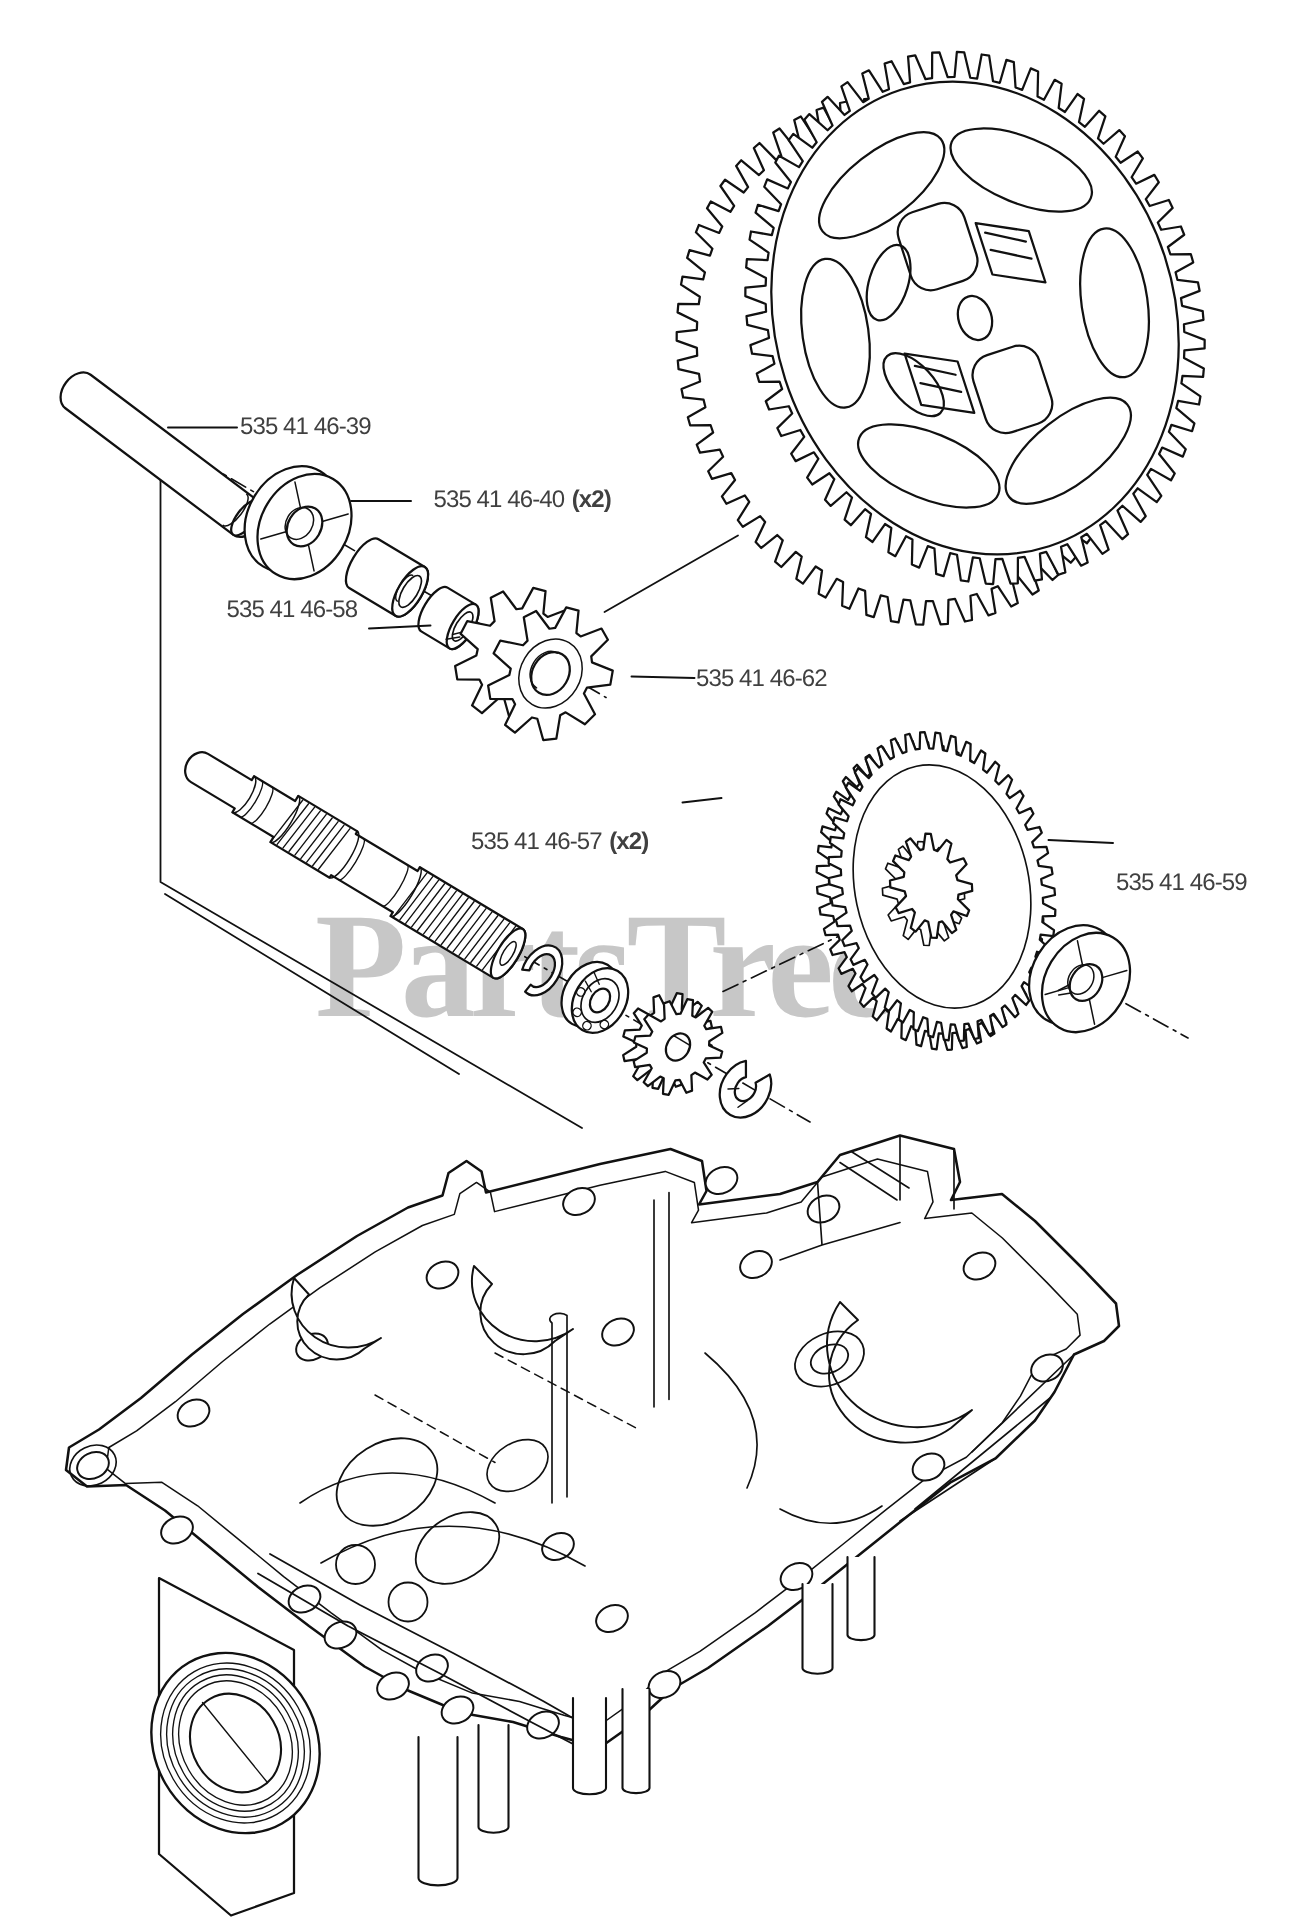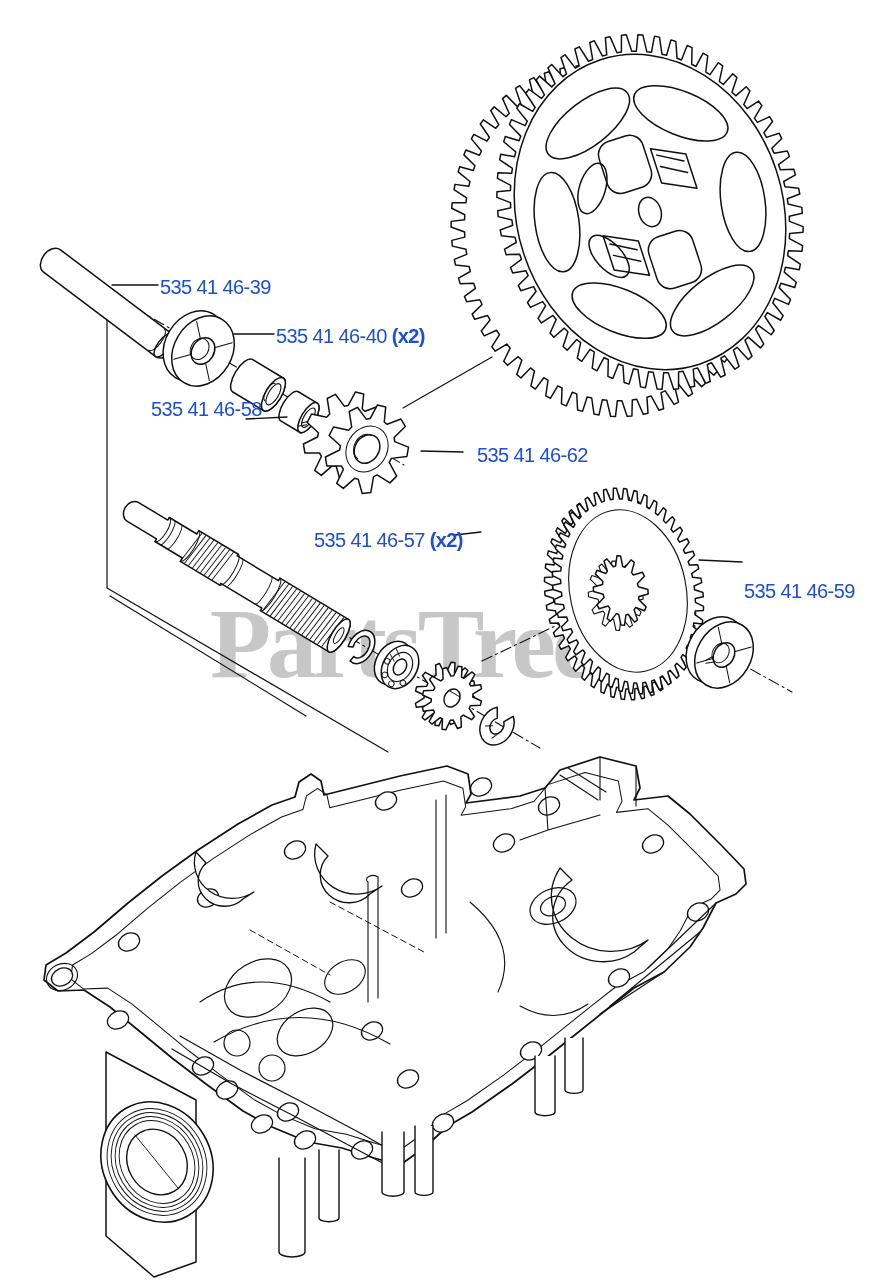--- a/index.html
+++ b/index.html
@@ -4,22 +4,22 @@
 <style>
   html,body{margin:0;padding:0;background:#fff;}
   .stage{position:relative;width:873px;height:1280px;background:#fff;overflow:hidden;
          font-family:"Liberation Sans", sans-serif;}
   .watermark{position:absolute;left:210px;top:594px;z-index:0;
              font-family:"Liberation Serif", serif;font-weight:700;font-size:100px;
              line-height:1;color:#c7c7c7;letter-spacing:-4px;white-space:nowrap;
              user-select:none;}
   .watermark .tm{font-size:15px;letter-spacing:0;vertical-align:38px;margin-left:2px;}
   svg.art{position:absolute;left:0;top:0;z-index:1;}
-  .plabel{position:absolute;z-index:2;font-size:20px;letter-spacing:-0.6px;
-          color:#1d4ed8;white-space:nowrap;line-height:1;}
+  .plabel{position:absolute;z-index:2;font-size:16px;letter-spacing:-0.6px;
+          color:#404040;white-space:nowrap;line-height:1;}
   .plabel .qty{font-weight:700;margin-left:5px;}
 </style>
 </head>
 <body>
 
 <div class="stage">
 
   <div class="watermark"><span>PartsTree</span><span class="tm">TM</span></div>
 
   <svg class="art" width="873" height="1280" viewBox="0 0 873 1280" fill="none" stroke="#111" stroke-width="1.5" stroke-linejoin="round" stroke-linecap="round">
@@ -265,18 +265,18 @@
         <line x1="158" y1="285" x2="112" y2="285" stroke-width="1.3"></line>
         <line x1="274" y1="334" x2="234" y2="334" stroke-width="1.3"></line>
         <line x1="246" y1="419" x2="287" y2="417" stroke-width="1.3"></line>
         <line x1="463" y1="452" x2="421" y2="451" stroke-width="1.3"></line>
         <line x1="455" y1="535" x2="481" y2="532" stroke-width="1.3"></line>
         <line x1="742" y1="562" x2="699" y2="560" stroke-width="1.3"></line>
       </g>
   </svg>
 
   <div class="plabel" style="left:160px;top:277px"><span>535 41 46-39</span><b class="qty"></b></div>
-  <div class="plabel" style="left:276px;top:326px"><span>535 41 46-40</span><b class="qty">(x2)</b></div>
+  <div class="plabel" style="left:289px;top:326px"><span>535 41 46-40</span><b class="qty">(x2)</b></div>
   <div class="plabel" style="left:151px;top:399px"><span>535 41 46-58</span><b class="qty"></b></div>
-  <div class="plabel" style="left:477px;top:445px"><span>535 41 46-62</span><b class="qty"></b></div>
-  <div class="plabel" style="left:314px;top:530px"><span>535 41 46-57</span><b class="qty">(x2)</b></div>
+  <div class="plabel" style="left:464px;top:445px"><span>535 41 46-62</span><b class="qty"></b></div>
+  <div class="plabel" style="left:314px;top:554px"><span>535 41 46-57</span><b class="qty">(x2)</b></div>
   <div class="plabel" style="left:744px;top:581px"><span>535 41 46-59</span><b class="qty"></b></div>
 </div>
 
 </body></html>

